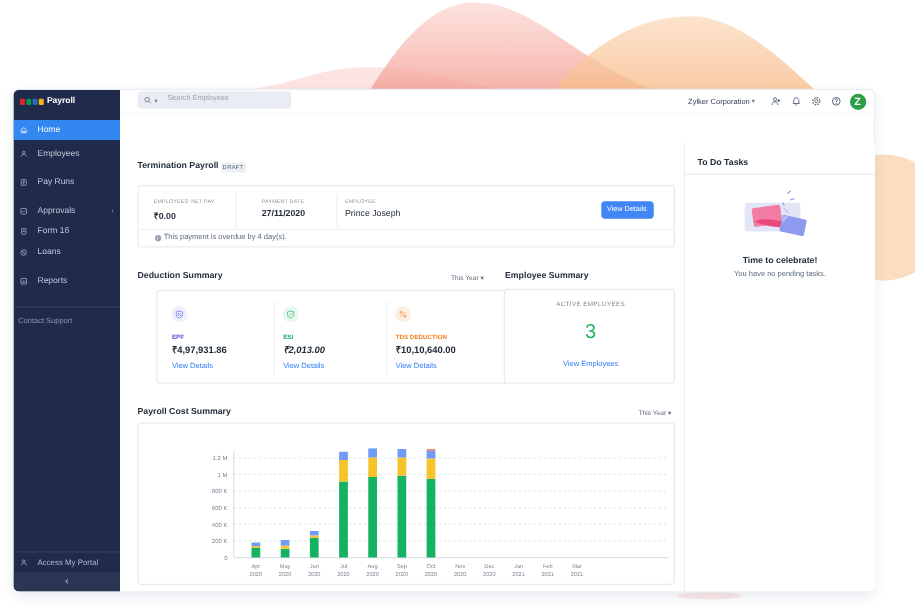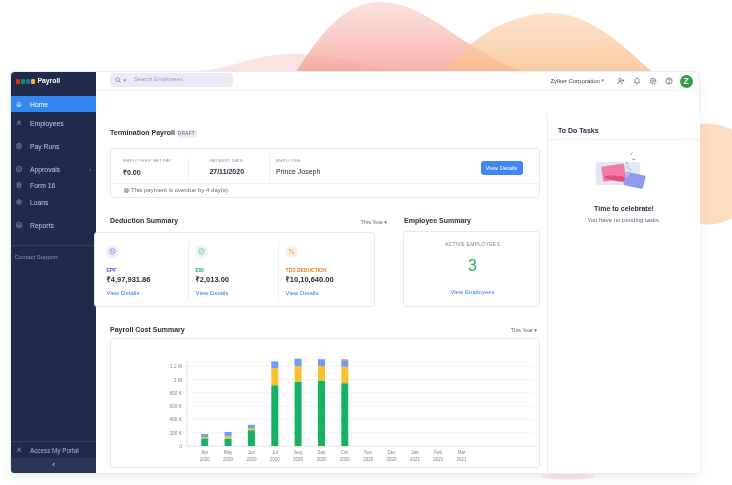--- a/index.html
+++ b/index.html
@@ -163,42 +163,42 @@
     <span class="abs lbl" style="left:165.5px;top:9px;">EMPLOYEE</span>
     <span class="abs val" style="left:165.5px;top:19px;font-weight:normal;">Prince Joseph</span>
     <div class="abs" style="left:370px;top:12px;width:42px;height:14px;background:#4285f4;border-radius:3px;color:#fff;font-size:5.8px;text-align:center;line-height:14px;">View Details</div>
     <div class="abs" style="left:0;top:34px;width:429px;border-top:1px solid #edf0f4;"></div>
     <span class="abs" style="left:13px;top:38.5px;width:5px;height:5px;border-radius:50%;background:#9aa4b0;color:#fff;font-size:4px;text-align:center;line-height:5px;">!</span>
     <span class="abs" style="left:20.5px;top:37.5px;font-size:6px;color:#5d6a77;">This payment is overdue by 4 day(s).</span>
   </div>
 
   <span class="abs title" style="left:99px;top:145px;">Deduction Summary</span>
   <span class="abs" style="left:330px;top:146.5px;width:46px;text-align:right;font-size:5.3px;color:#5d6a77;">This Year ▾</span>
-  <div class="card" style="left:83px;top:160px;width:281px;height:75px;">
+  <div class="card" style="left:114px;top:160px;width:281px;height:75px;">
     <div class="abs" style="left:92.5px;top:8px;height:59px;border-left:1px solid #edf0f4;"></div>
     <div class="abs" style="left:182.8px;top:8px;height:59px;border-left:1px solid #edf0f4;"></div>
 
     <div class="abs" style="left:11px;top:12px;width:13px;height:13px;border-radius:50%;background:#eef0fd;"></div>
     <svg class="abs" style="left:14px;top:15px;width:7px;height:7px;" viewBox="0 0 14 14" fill="none" stroke="#696ceb" stroke-width="1.2">
         <path d="M7 1.5 L12 3 V7.5 C12 10.5 9.5 12 7 12.8 C4.5 12 2 10.5 2 7.5 V3 Z"></path>
         <path d="M5 9 L9 5"></path>
         <circle cx="5.2" cy="5.4" r="0.6"></circle>
         <circle cx="8.8" cy="8.6" r="0.6"></circle>
       </svg>
     <span class="abs" style="left:11.5px;top:33.5px;font-size:5px;font-weight:bold;color:#5558dd;">EPF</span>
     <span class="abs val" style="left:11.5px;top:41px;font-size:7.5px;">₹4,97,931.86</span>
     <span class="abs link" style="left:11.5px;top:57px;font-size:6px;">View Details</span>
 
     <div class="abs" style="left:100px;top:12px;width:13px;height:13px;border-radius:50%;background:#e9f8f0;"></div>
     <svg class="abs" style="left:103px;top:15px;width:7px;height:7px;" viewBox="0 0 14 14" fill="none" stroke="#35bd74" stroke-width="1.2">
         <path d="M7 1.5 L12 3 V7.5 C12 10.5 9.5 12 7 12.8 C4.5 12 2 10.5 2 7.5 V3 Z"></path>
         <path d="M4.8 7 L6.5 8.7 L9.5 5.2"></path>
       </svg>
     <span class="abs" style="left:100.5px;top:33.5px;font-size:5px;font-weight:bold;color:#1ea75c;">ESI</span>
-    <span class="abs val" style="left:100.5px;top:41px;font-size:7.5px;">₹2,013.00</span>
+    <span class="abs val" style="left:100.5px;top:41px;font-size:7.5px;font-style:italic;">₹2,013.00</span>
     <span class="abs link" style="left:100.5px;top:57px;font-size:6px;">View Details</span>
 
     <div class="abs" style="left:190px;top:12px;width:13px;height:13px;border-radius:50%;background:#fdf0e3;"></div>
     <svg class="abs" style="left:193px;top:15px;width:7px;height:7px;" viewBox="0 0 14 14" fill="none" stroke="#f08a3c" stroke-width="1.3">
         <path d="M3 11 L11 3"></path>
         <circle cx="3.8" cy="3.8" r="1.6"></circle>
         <circle cx="10.2" cy="10.2" r="1.6"></circle>
       </svg>
     <span class="abs" style="left:190.5px;top:33.5px;font-size:5px;font-weight:bold;color:#ee7f1f;">TDS DEDUCTION</span>
     <span class="abs val" style="left:190.5px;top:41px;font-size:7.5px;">₹10,10,640.00</span>

